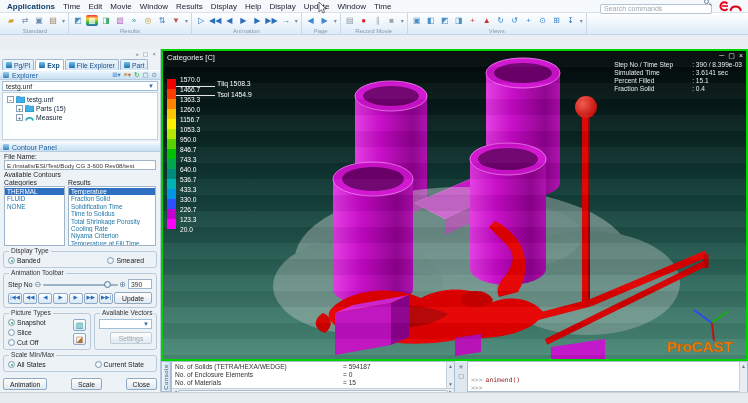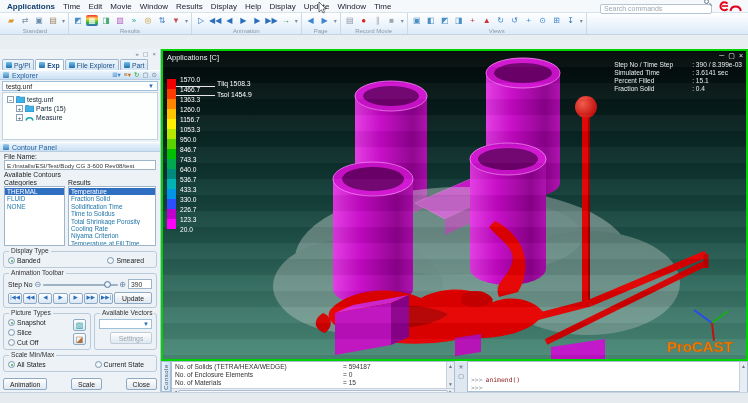--- a/index.html
+++ b/index.html
@@ -544,21 +544,21 @@
 
       <g stroke-width="2" fill="none">
         <path d="M549 272 L531 259" stroke="#2244ee"></path>
         <path d="M549 272 L565 260" stroke="#11aa11"></path>
         <path d="M549 272 L551 290" stroke="#cc1111"></path>
       </g>
       <text x="504" y="301" font-size="15" font-weight="bold" fill="#f07d00" stroke="#b35500" stroke-width="0.5" font-family="Liberation Sans, sans-serif">ProCAST</text>
     </svg>
     <div class="vpbands"></div>
 
-    <div class="vp-tl">Applications [C]</div>
+    <div class="vp-tl">Categories [C]</div>
     <div class="vp-ctrls">
         <span class="gic" style="color: rgb(233, 239, 238);">─</span>
         <span class="gic" style="color: rgb(233, 239, 238);">▢</span>
         <span class="gic" style="color: rgb(233, 239, 238);">×</span>
       </div>
 
     <div class="vp-info">
 
     <div class="irow">
         <span class="il">Step No / Time Step</span>

